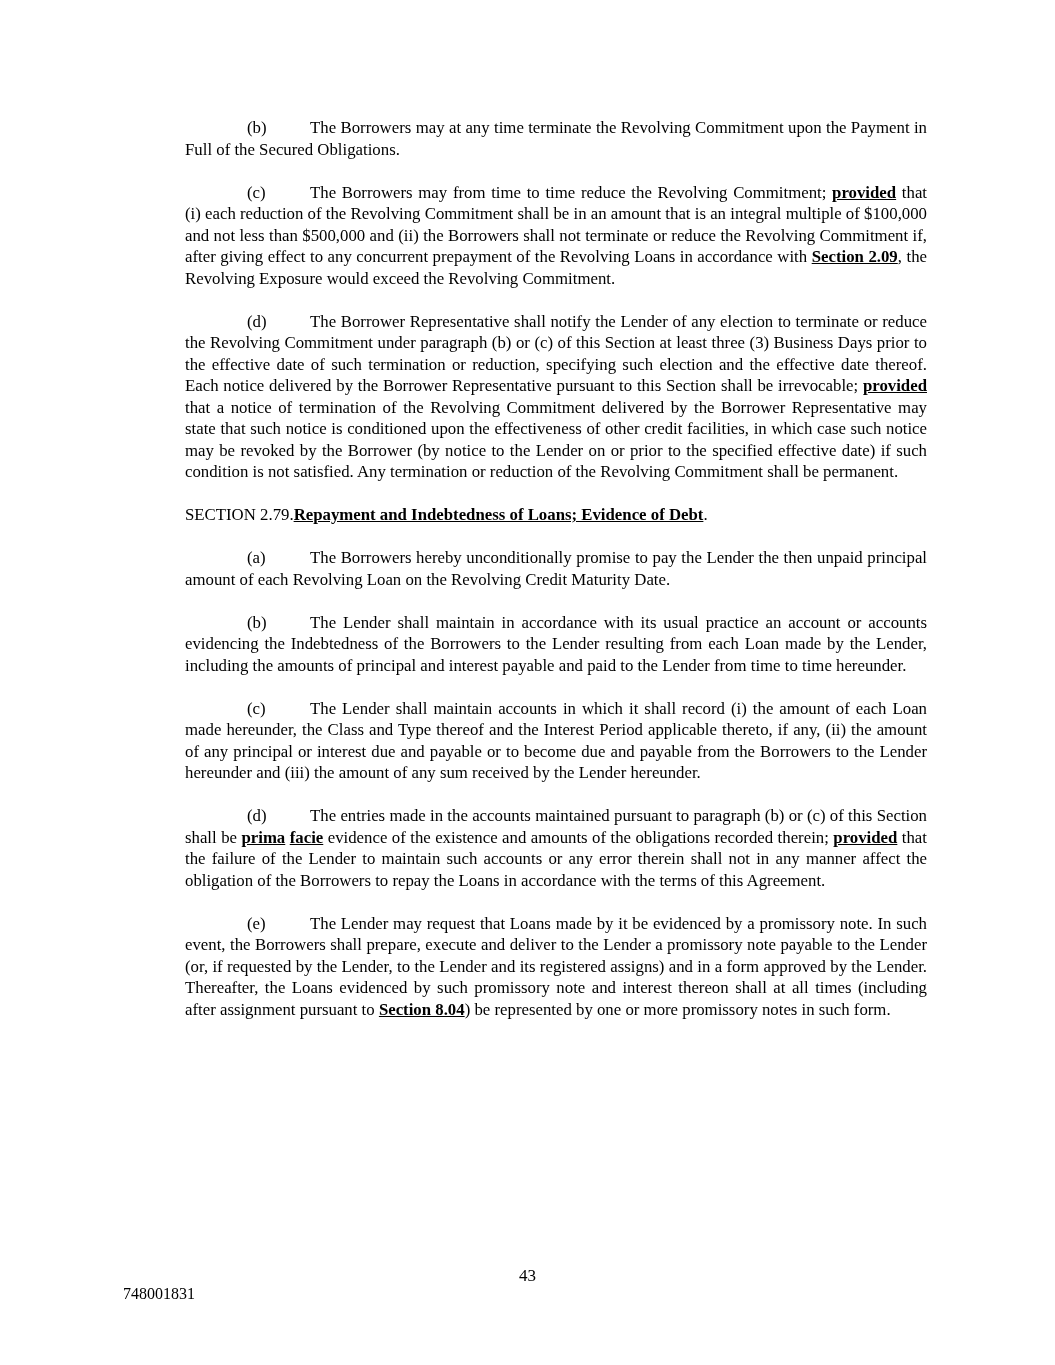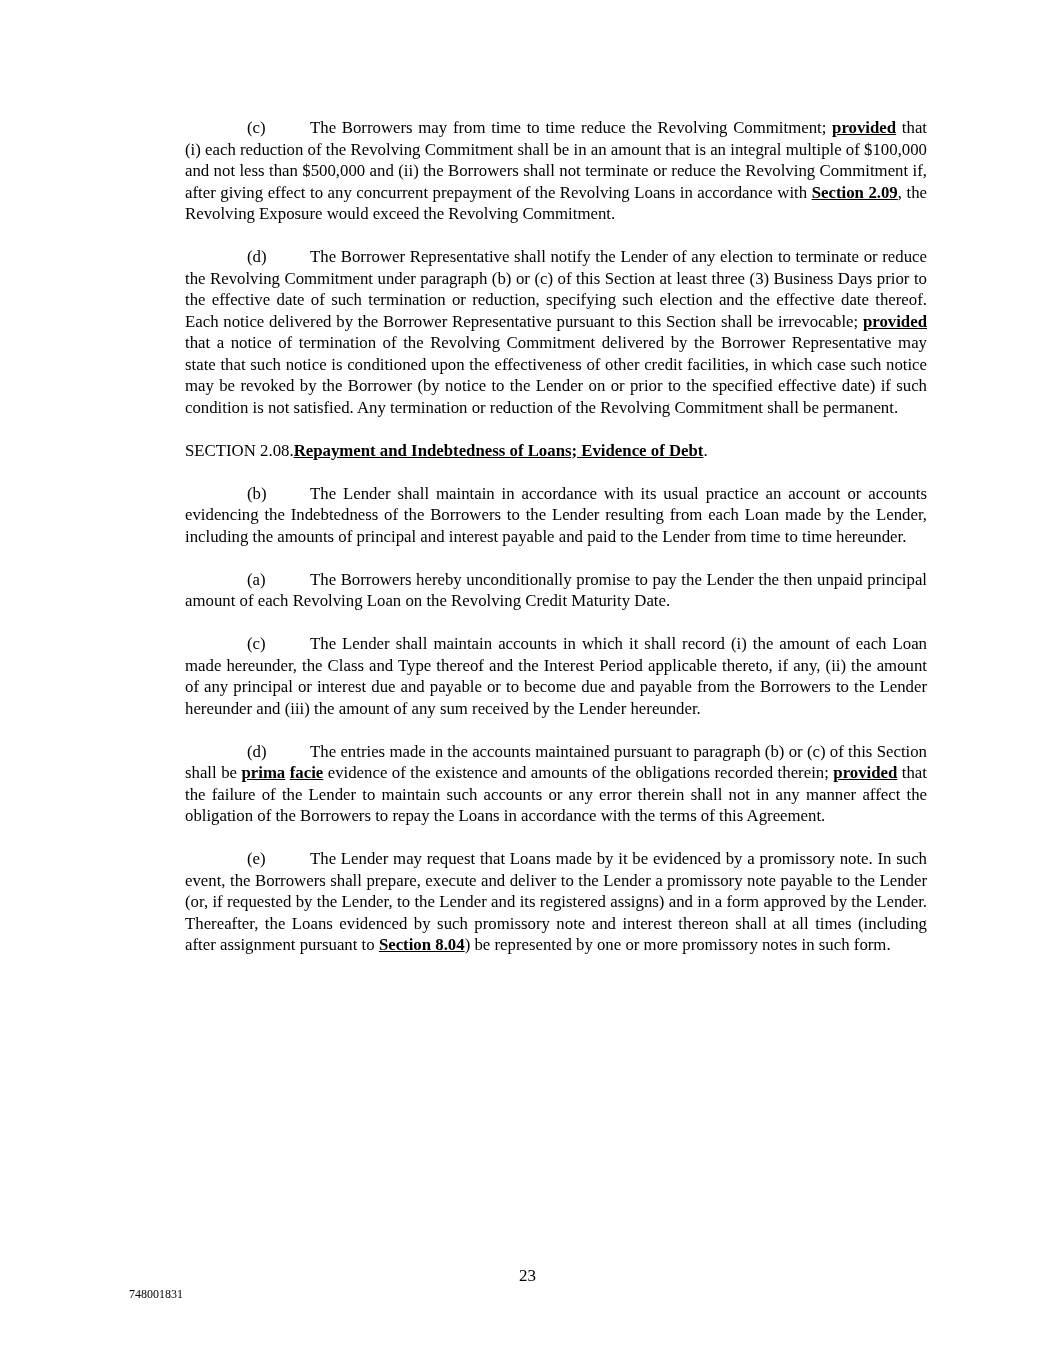--- a/index.html
+++ b/index.html
@@ -55,34 +55,35 @@
     top: 1265px;
     left: 0;
     width: 1055px;
     text-align: center;
     font-size: 17px;
     line-height: 21px;
   }
   .doc-id {
     position: absolute;
     top: 1286px;
-    left: 129px;
-    font-size: 12px;
+    left: 123px;
+    font-size: 16px;
     line-height: 16px;
   }
 </style>
 </head>
 <body>
 
 <div class="page">
   <div class="content">
+      <p class="para"><span class="plabel">(b)</span><span>The Borrowers may at any time terminate the Revolving Commitment upon the Payment in Full of the Secured Obligations.</span></p>
       <p class="para"><span class="plabel">(c)</span><span>The Borrowers may from time to time reduce the Revolving Commitment; </span><span class="u">provided</span><span> that (i) each reduction of the Revolving Commitment shall be in an amount that is an integral multiple of $100,000 and not less than $500,000 and (ii) the Borrowers shall not terminate or reduce the Revolving Commitment if, after giving effect to any concurrent prepayment of the Revolving Loans in accordance with </span><span class="u">Section 2.09</span><span>, the Revolving Exposure would exceed the Revolving Commitment.</span></p>
       <p class="para"><span class="plabel">(d)</span><span>The Borrower Representative shall notify the Lender of any election to terminate or reduce the Revolving Commitment under paragraph (b) or (c) of this Section at least three (3) Business Days prior to the effective date of such termination or reduction, specifying such election and the effective date thereof.  Each notice delivered by the Borrower Representative pursuant to this Section shall be irrevocable; </span><span class="u">provided</span><span> that a notice of termination of the Revolving Commitment delivered by the Borrower Representative may state that such notice is conditioned upon the effectiveness of other credit facilities, in which case such notice may be revoked by the Borrower (by notice to the Lender on or prior to the specified effective date) if such condition is not satisfied.  Any termination or reduction of the Revolving Commitment shall be permanent.</span></p>
-      <h2 class="section-heading"><span>SECTION 2.08.</span><span class="u">Repayment and Indebtedness of Loans; Evidence of Debt</span><span>.</span></h2>
+      <h2 class="section-heading"><span>SECTION 2.79.</span><span class="u">Repayment and Indebtedness of Loans; Evidence of Debt</span><span>.</span></h2>
+      <p class="para"><span class="plabel">(a)</span><span>The Borrowers hereby unconditionally promise to pay the Lender the then unpaid principal amount of each Revolving Loan on the Revolving Credit Maturity Date.</span></p>
       <p class="para"><span class="plabel">(b)</span><span>The Lender shall maintain in accordance with its usual practice an account or accounts evidencing the Indebtedness of the Borrowers to the Lender resulting from each Loan made by the Lender, including the amounts of principal and interest payable and paid to the Lender from time to time hereunder.</span></p>
-      <p class="para"><span class="plabel">(a)</span><span>The Borrowers hereby unconditionally promise to pay the Lender the then unpaid principal amount of each Revolving Loan on the Revolving Credit Maturity Date.</span></p>
       <p class="para"><span class="plabel">(c)</span><span>The Lender shall maintain accounts in which it shall record (i) the amount of each Loan made hereunder, the Class and Type thereof and the Interest Period applicable thereto, if any, (ii) the amount of any principal or interest due and payable or to become due and payable from the Borrowers to the Lender hereunder and (iii) the amount of any sum received by the Lender hereunder.</span></p>
       <p class="para"><span class="plabel">(d)</span><span>The entries made in the accounts maintained pursuant to paragraph (b) or (c) of this Section shall be </span><span class="u">prima</span><span> </span><span class="u">facie</span><span> evidence of the existence and amounts of the obligations recorded therein; </span><span class="u">provided</span><span> that the failure of the Lender to maintain such accounts or any error therein shall not in any manner affect the obligation of the Borrowers to repay the Loans in accordance with the terms of this Agreement.</span></p>
       <p class="para"><span class="plabel">(e)</span><span>The Lender may request that Loans made by it be evidenced by a promissory note.  In such event, the Borrowers shall prepare, execute and deliver to the Lender a promissory note payable to the Lender (or, if requested by the Lender, to the Lender and its registered assigns) and in a form approved by the Lender.  Thereafter, the Loans evidenced by such promissory note and interest thereon shall at all times (including after assignment pursuant to </span><span class="u">Section 8.04</span><span>) be represented by one or more promissory notes in such form.</span></p>
     </div>
-  <div class="page-number">23</div>
+  <div class="page-number">43</div>
   <div class="doc-id">748001831</div>
 </div>
 
 </body></html>

